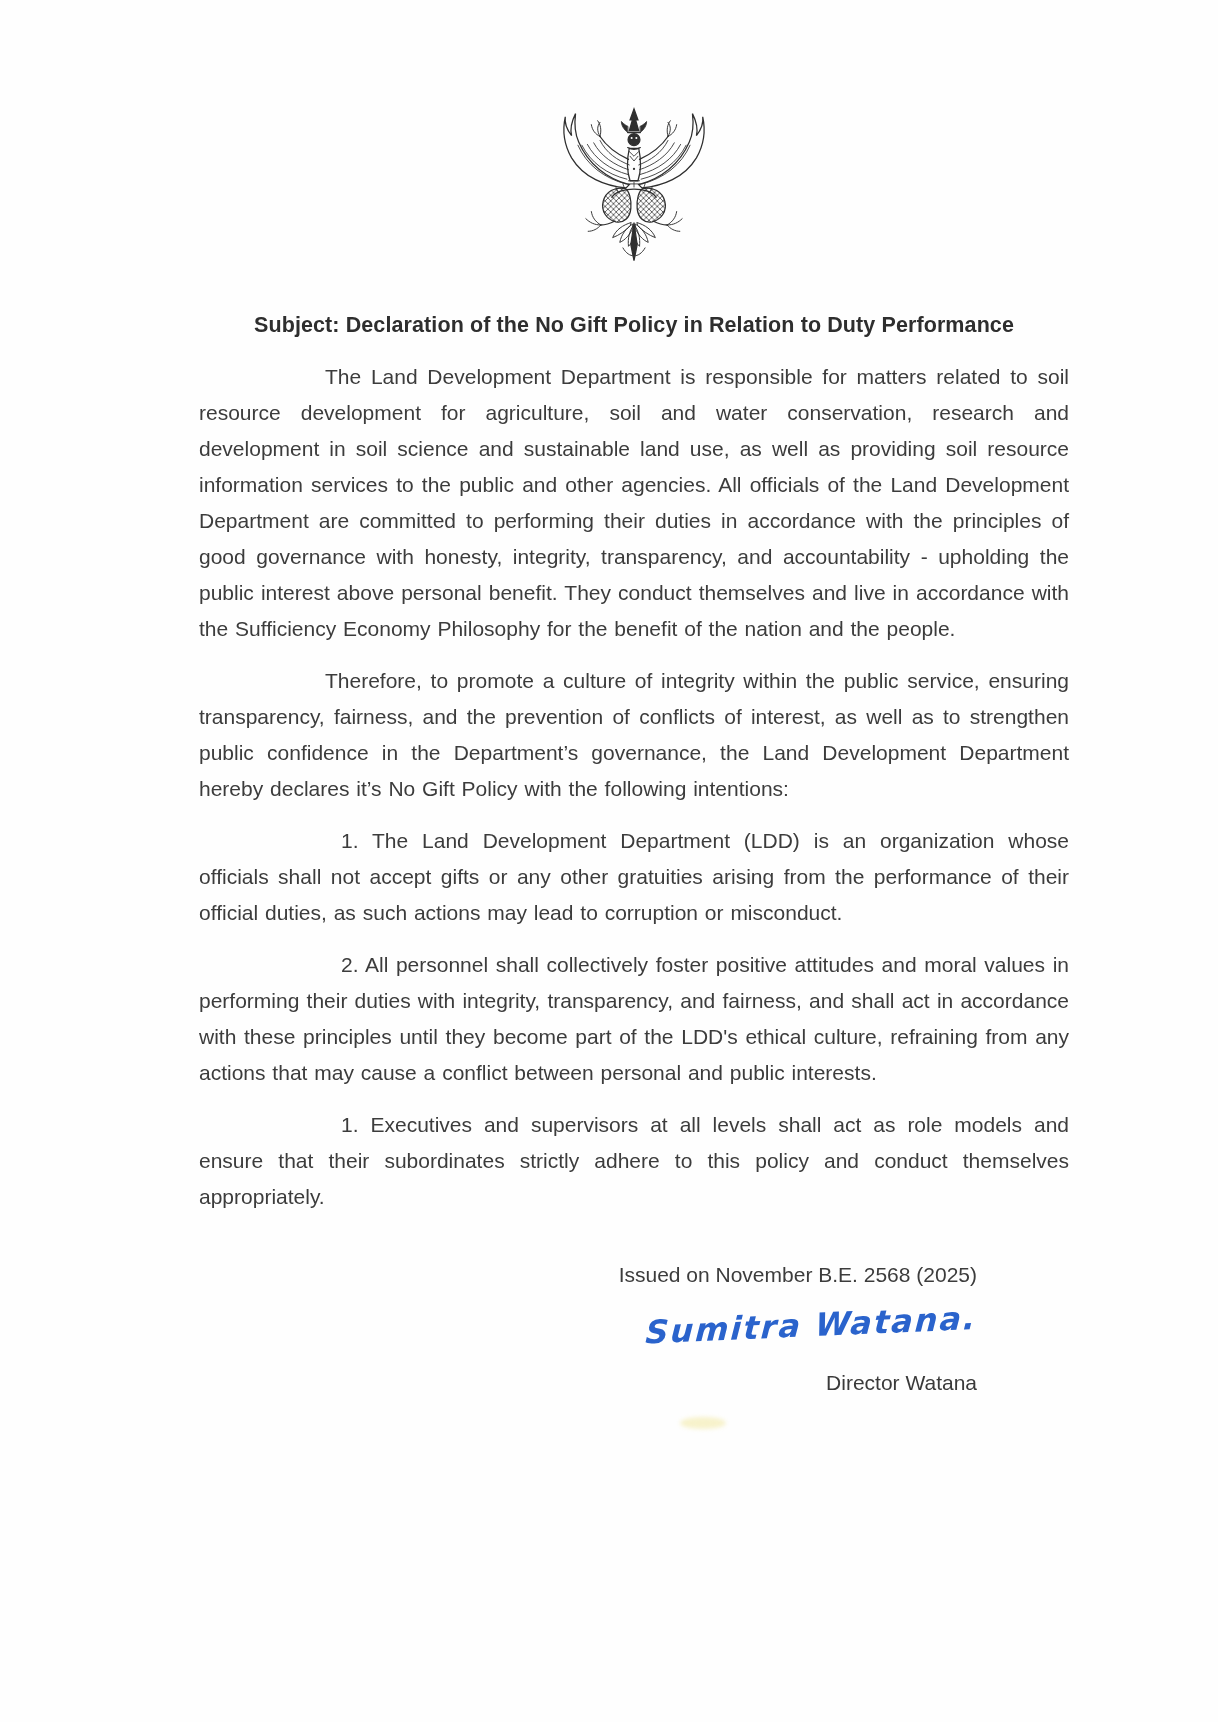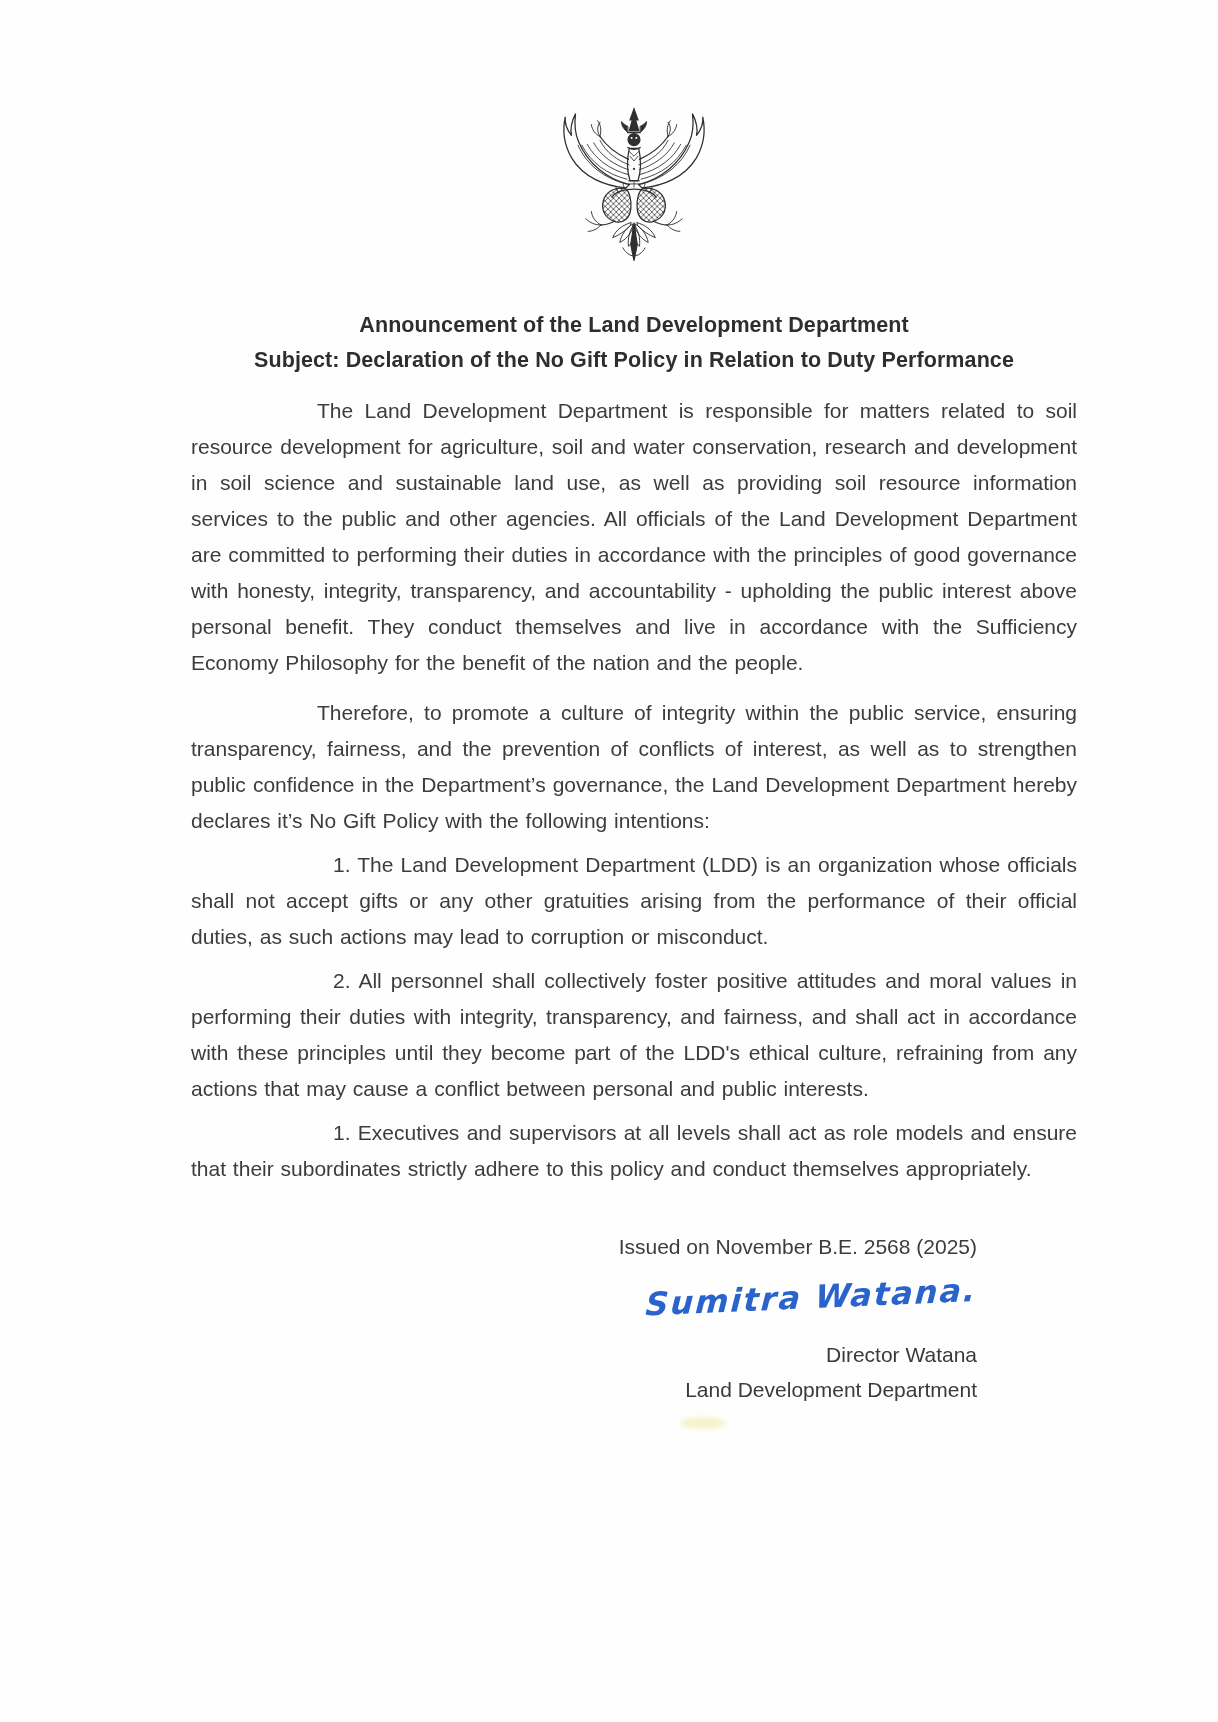--- a/index.html
+++ b/index.html
@@ -41,21 +41,21 @@
     line-height: 35px;
     color: #2e2e2e;
     letter-spacing: 0.1px;
   }
   .body-text {
     margin-top: 15px;
     font-size: 21px;
     line-height: 36px;
   }
   .body-text p {
-    margin: 8px;
+    margin: 16px;
     text-align: justify;
     text-indent: 126px;
     word-spacing: 1px;
   }
   .body-text p.p-item {
     text-indent: 142px;
     margin-top: 3px;
   }
   .body-text p.gap-before {
     margin-top: 14px;
@@ -163,35 +163,33 @@
 
             <path d="M100,150 L96,178 L100,198 L104,178 Z" fill="#2f2f2f"></path>
 
             <path d="M86,182 C90,189 95,192 100,192 C105,192 110,189 114,182" stroke-width="1.2"></path>
           </g>
         </g>
       </svg>
     </div>
 
     <div class="headings">
-      <div class="heading-line">Announcement of the Land Development Department</div>
       <div class="heading-line">Subject: Declaration of the No Gift Policy in Relation to Duty Performance</div>
     </div>
 
     <div class="body-text">
       <p>The Land Development Department is responsible for matters related to soil resource development for agriculture, soil and water conservation, research and development in soil science and sustainable land use, as well as providing soil resource information services to the public and other agencies. All officials of the Land Development Department are committed to performing their duties in accordance with the principles of good governance with honesty, integrity, transparency, and accountability - upholding the public interest above personal benefit. They conduct themselves and live in accordance with the Sufficiency Economy Philosophy for the benefit of the nation and the people.</p>
       <p class="gap-before">Therefore, to promote a culture of integrity within the public service, ensuring transparency, fairness, and the prevention of conflicts of interest, as well as to strengthen public confidence in the Department’s governance, the Land Development Department hereby declares it’s No Gift Policy with the following intentions:</p>
       <p class="p-item">1. The Land Development Department (LDD) is an organization whose officials shall not accept gifts or any other gratuities arising from the performance of their official duties, as such actions may lead to corruption or misconduct.</p>
       <p class="p-item">2. All personnel shall collectively foster positive attitudes and moral values in performing their duties with integrity, transparency, and fairness, and shall act in accordance with these principles until they become part of the LDD's ethical culture, refraining from any actions that may cause a conflict between personal and public interests.</p>
       <p class="p-item">1. Executives and supervisors at all levels shall act as role models and ensure that their subordinates strictly adhere to this policy and conduct themselves appropriately.</p>
     </div>
 
     <div class="footer-block">
       <div class="issued-line">Issued on November B.E. 2568 (2025)</div>
       <div class="signature-script">Sumitra Watana.</div>
       <div class="signer-line">Director Watana</div>
-      <div class="signer-line">Land Development Department</div>
     </div>
 
   </div>
 
   <div class="scan-smudge"></div>
 </div>
 
 </body></html>

